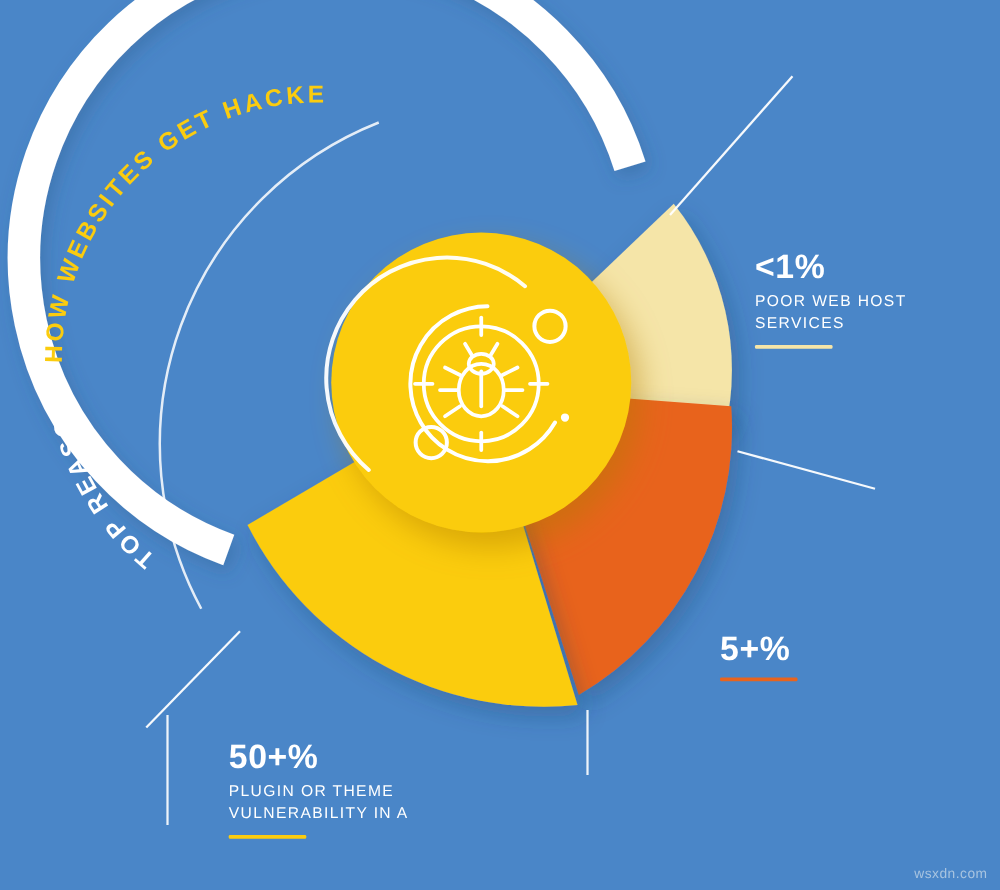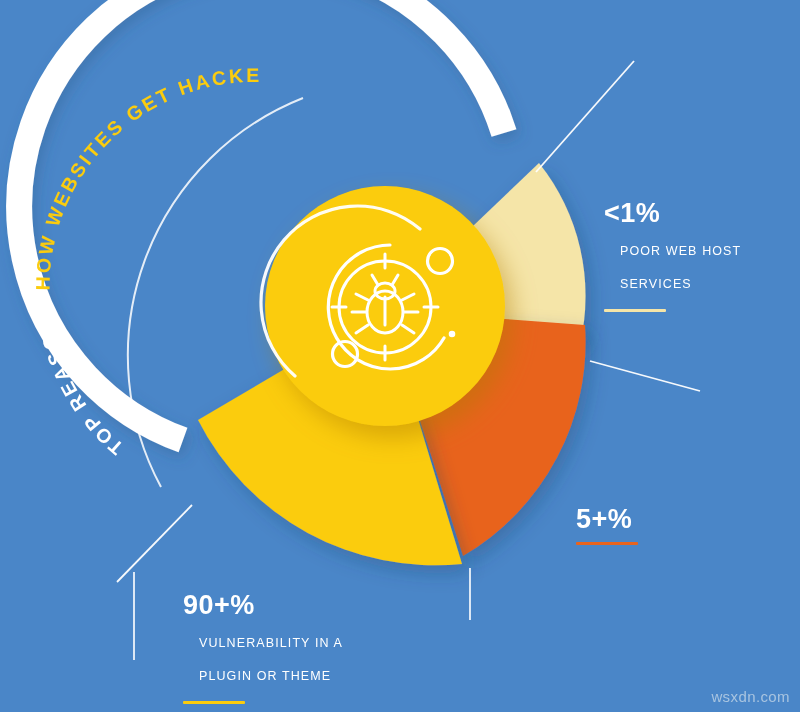--- a/index.html
+++ b/index.html
@@ -34,37 +34,37 @@
     line-height: 1.05;
     margin: 0 0 6px 0;
     color: #ffffff;
   }
   .label-desc {
     font-size: 12.5px;
     letter-spacing: 1.1px;
     line-height: 1.35;
     color: #ffffff;
     text-transform: uppercase;
-    margin: 16px;
+    margin: 0;
   }
   .label-rule {
     margin-top: 9px;
     width: 62px;
     height: 3px;
     border-radius: 1px;
   }
   #lbl-host   { left: 604px; top: 199px; }
   #lbl-pass   { left: 576px; top: 505px; }
   #lbl-plugin { left: 183px; top: 591px; }
 
   #watermark {
     position: absolute;
     right: 10px;
     bottom: 7px;
-    font-size: 15px;
+    font-size: 11px;
     color: #a8c4e0;
     letter-spacing: 0.4px;
   }
 </style>
 </head>
 <body>
 
 <div id="stage">
 
   <svg id="art" viewBox="0 0 800 712">
@@ -143,21 +143,21 @@
     <div class="label-desc">SERVICES</div>
     <div class="label-rule" style="background:#f5e5a8"></div>
   </div>
 
   <div class="label-block" id="lbl-pass">
     <div class="label-pct">5+%</div>
     <div class="label-rule" style="background:#e8641e"></div>
   </div>
 
   <div class="label-block" id="lbl-plugin">
-    <div class="label-pct">90+%</div>
+    <div class="label-pct">50+%</div>
+    <div class="label-desc">PLUGIN OR THEME</div>
     <div class="label-desc">VULNERABILITY IN A</div>
-    <div class="label-desc">PLUGIN OR THEME</div>
     <div class="label-rule" style="background:#fbcc0e"></div>
   </div>
 
   <div id="watermark">wsxdn.com</div>
 
 </div>
 
 </body></html>

